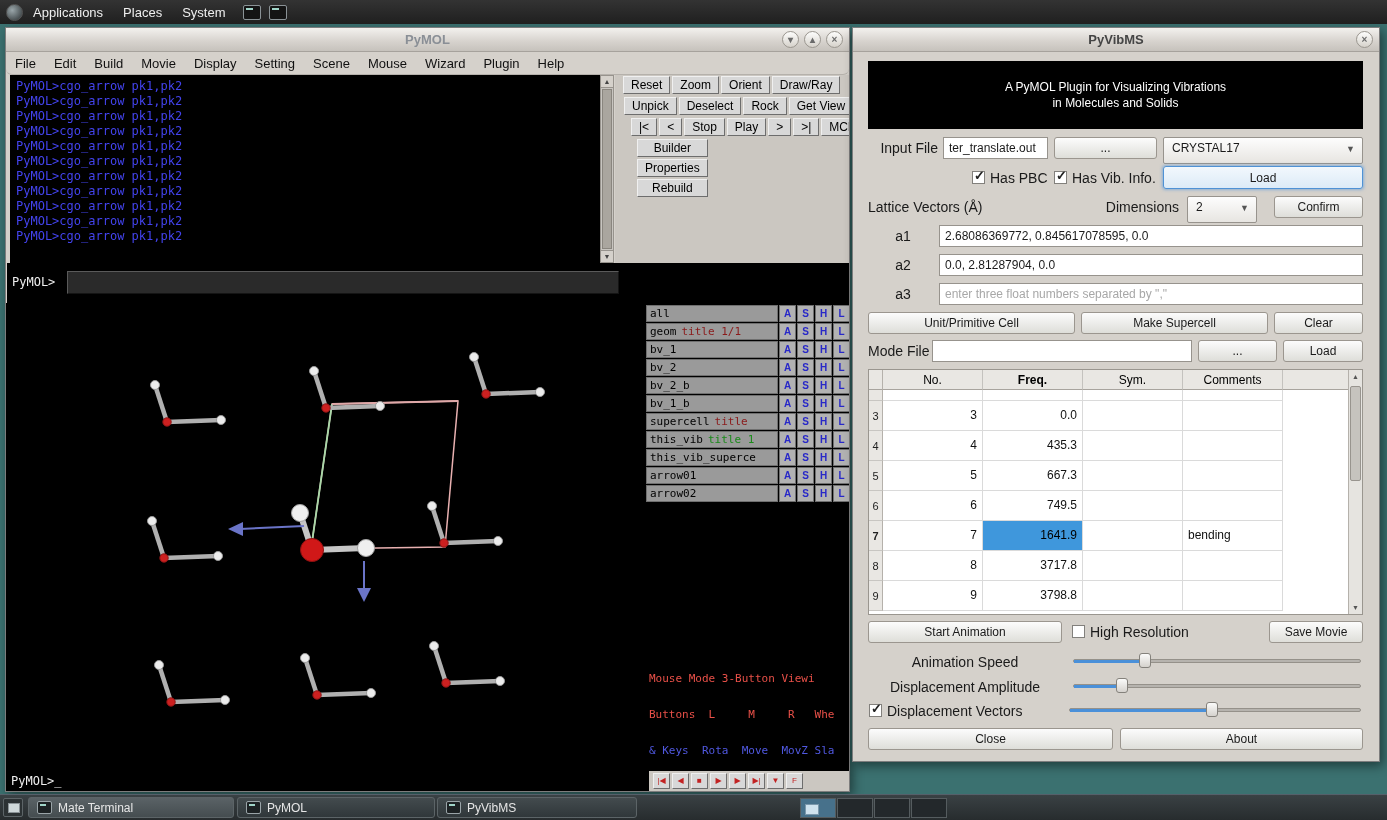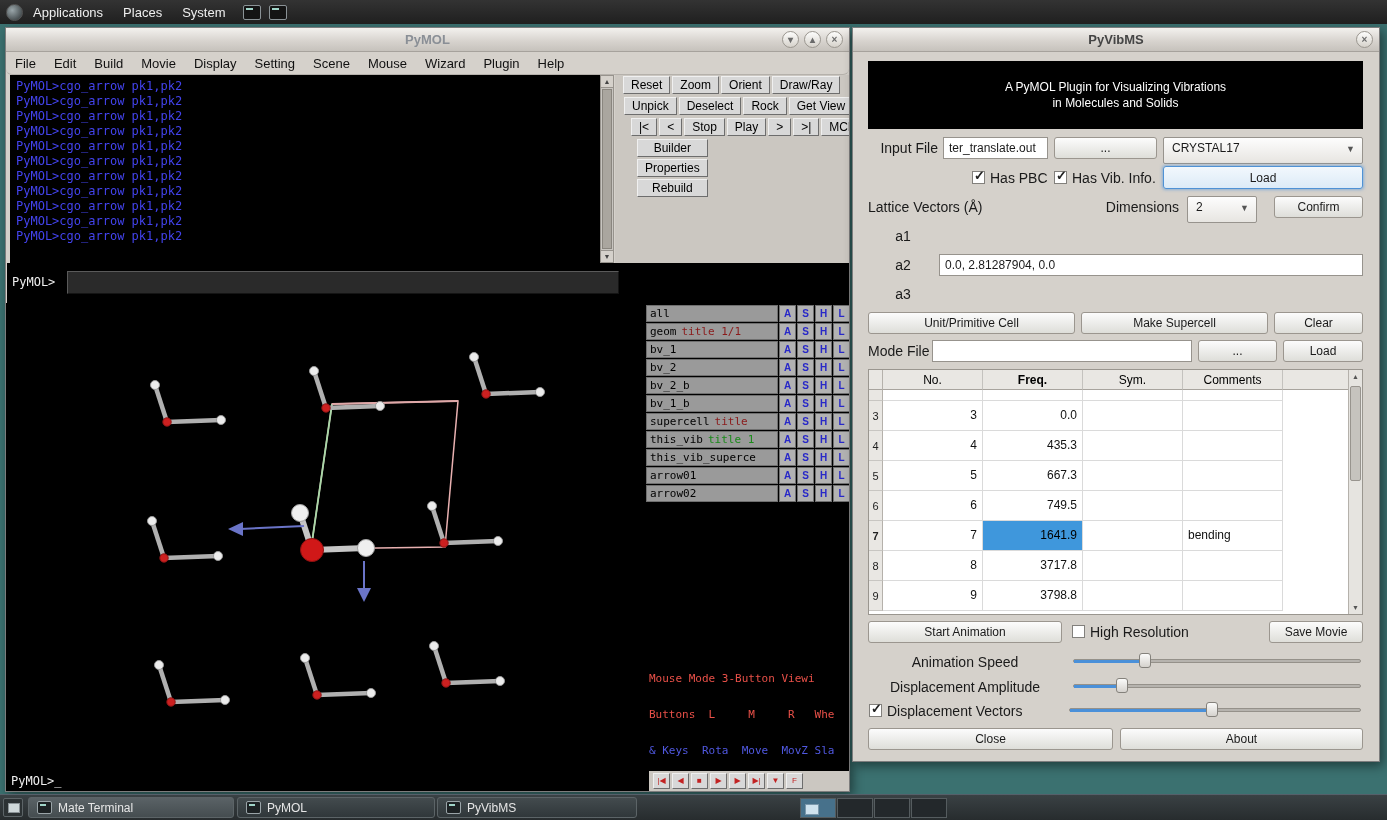--- a/index.html
+++ b/index.html
@@ -429,23 +429,25 @@
 
   <div class="qlabel" style="left:15px; top:168px;">Lattice Vectors (Å)</div>
   <div class="qlabel" style="left:226px; top:168px; width:100px; text-align:right;">Dimensions</div>
   <div class="qcombo" style="left:334px; top:168px; width:70px;">
     <span>2</span>
     <span class="arrow">▼</span>
   </div>
   <div class="qbtn" style="left:421px; top:168px; width:89px;">Confirm</div>
 
   <div class="qlabel" style="left:30px; top:197px; width:40px; text-align:center;">a1</div>
+  <input class="qinput" style="left: 86px; top: 197px; width: 424px;" value="2.68086369772, 0.845617078595, 0.0">
   <div class="qlabel" style="left:30px; top:226px; width:40px; text-align:center;">a2</div>
   <input class="qinput" style="left: 86px; top: 226px; width: 424px;" value="0.0, 2.81287904, 0.0">
   <div class="qlabel" style="left:30px; top:255px; width:40px; text-align:center;">a3</div>
+  <input class="qinput" style="left: 86px; top: 255px; width: 424px;" placeholder="enter three float numbers separated by &quot;,&quot;">
 
   <div class="qbtn" style="left:15px; top:284px; width:207px;">Unit/Primitive Cell</div>
   <div class="qbtn" style="left:228px; top:284px; width:187px;">Make Supercell</div>
   <div class="qbtn" style="left:421px; top:284px; width:89px;">Clear</div>
 
   <div class="qlabel" style="left:15px; top:312px;">Mode File</div>
   <input class="qinput" style="left: 79px; top: 312px; width: 260px;" value="">
   <div class="qbtn" style="left:345px; top:312px; width:79px;">...</div>
   <div class="qbtn" style="left:430px; top:312px; width:80px;">Load</div>
 

